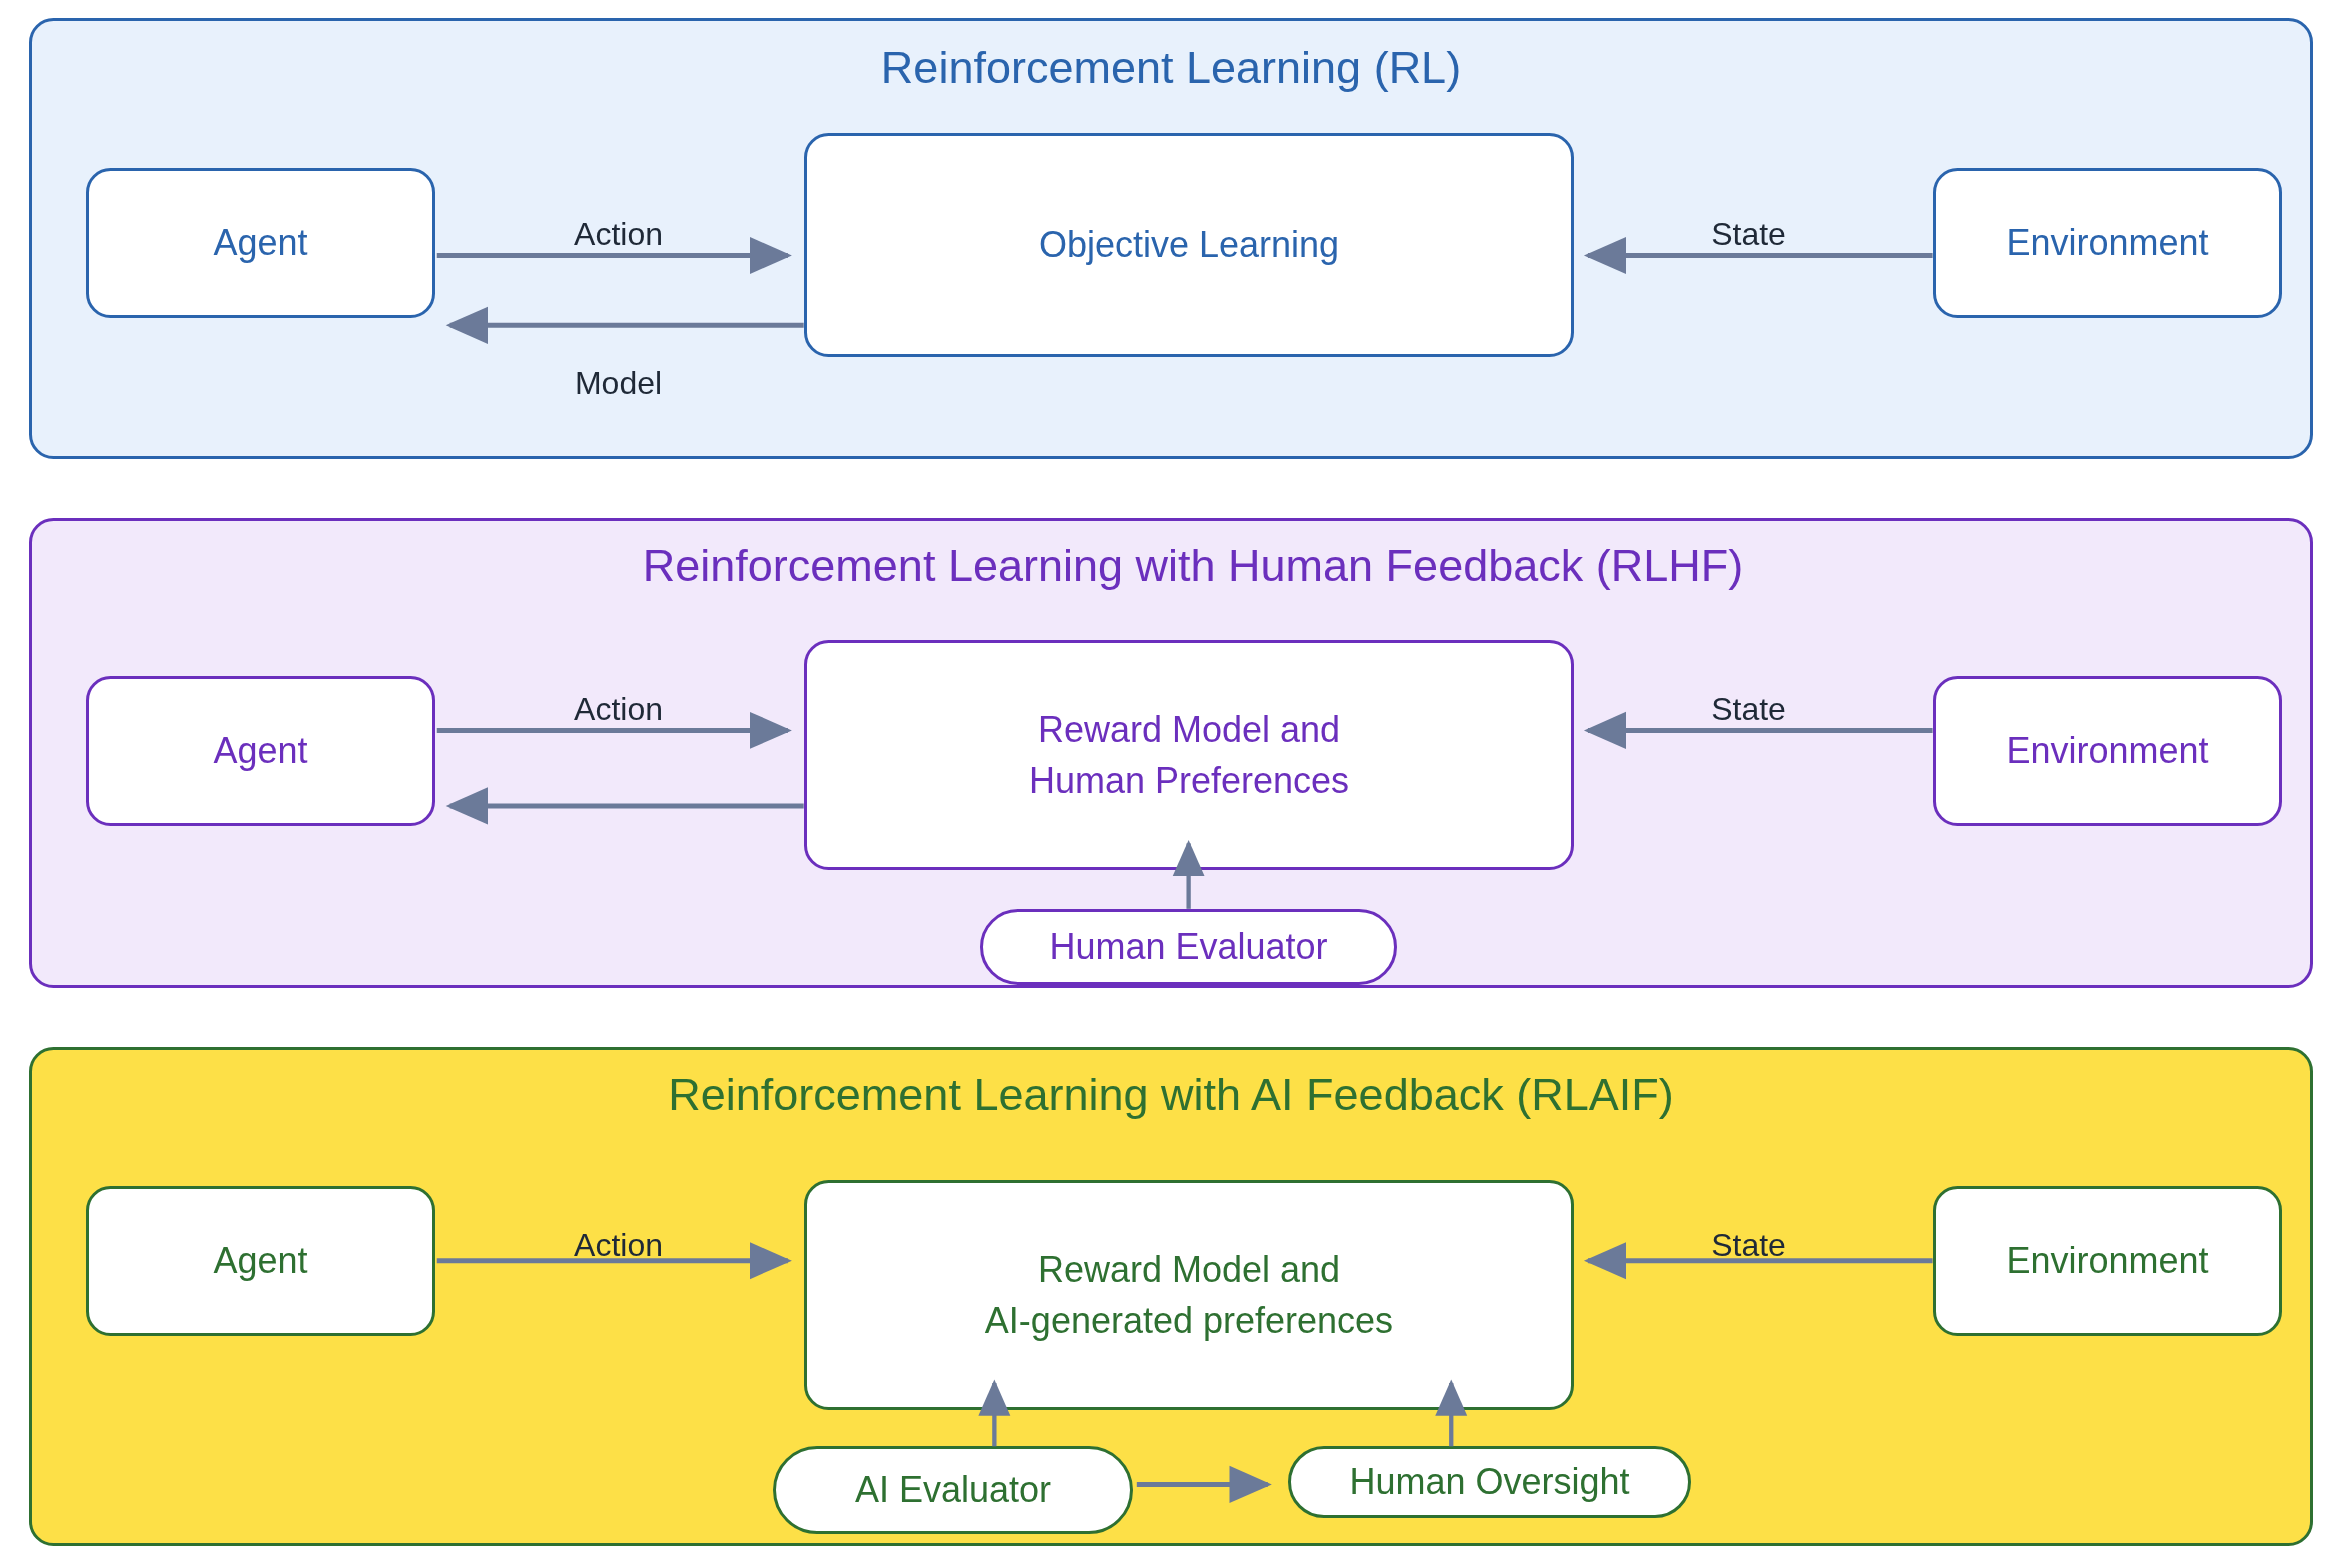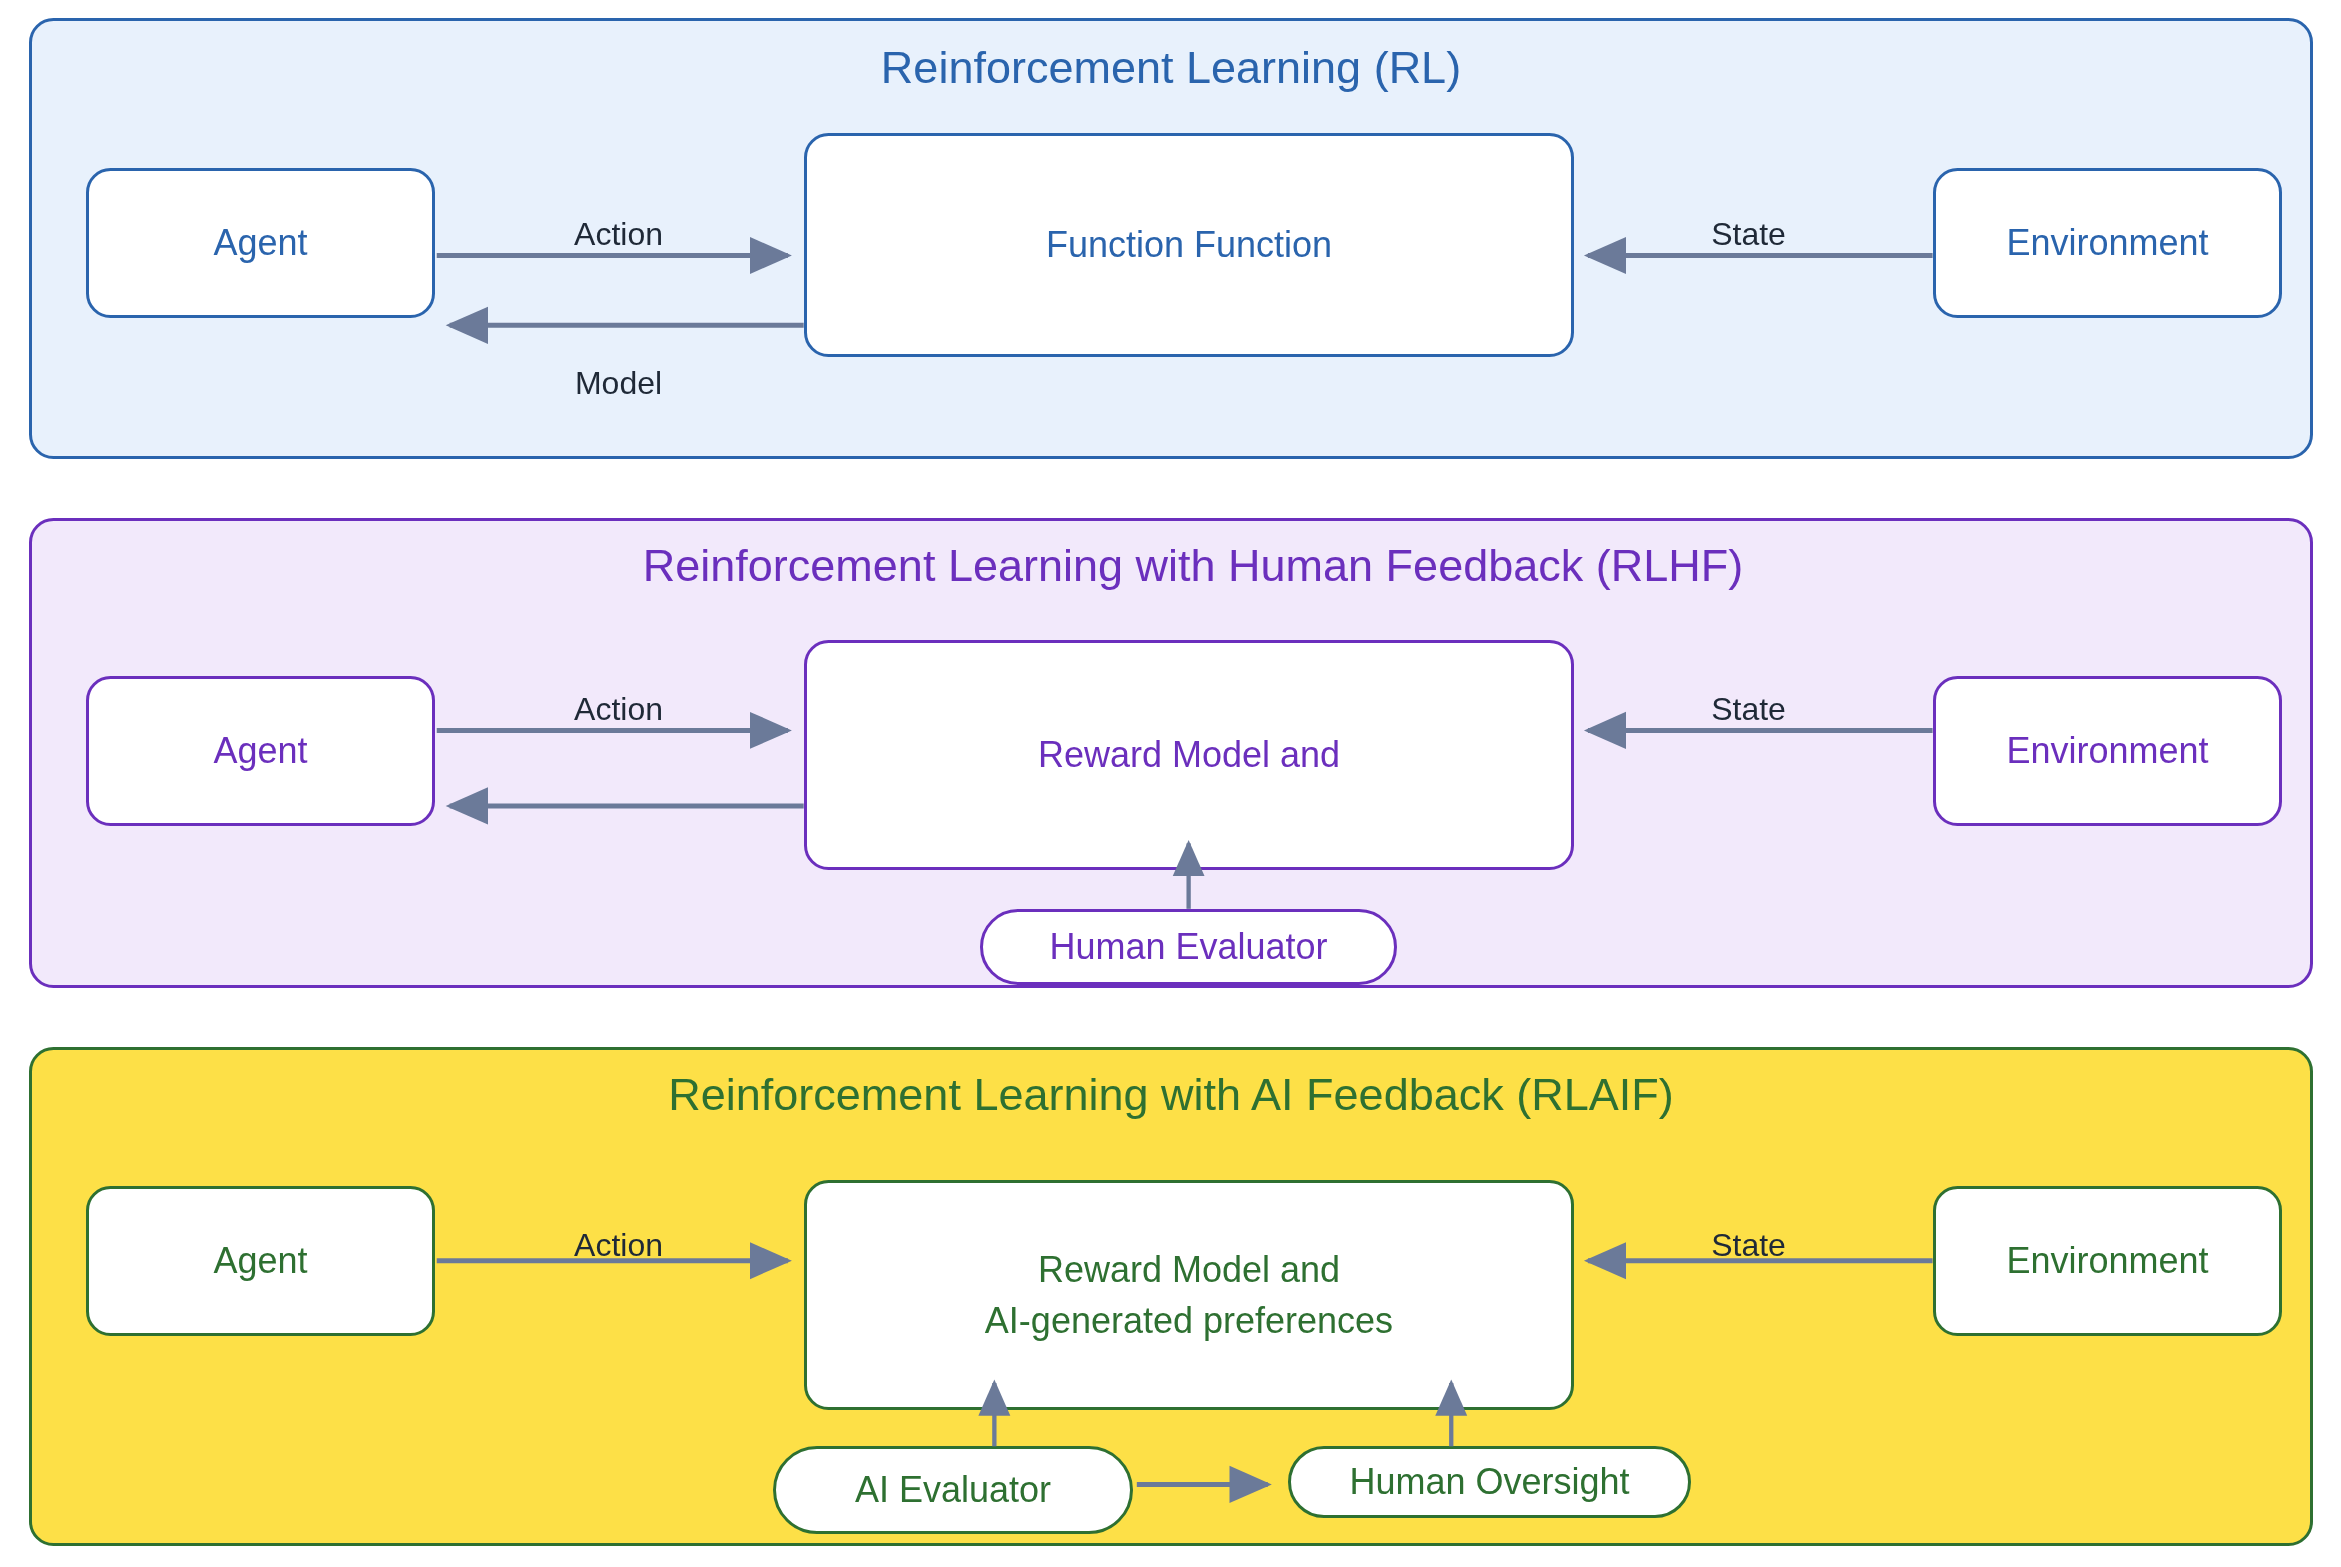--- a/index.html
+++ b/index.html
@@ -74,41 +74,42 @@
 
   <div class="panel" style="left:29px; top:18px; width:2284px; height:441px; border-color:#2a64ad; background:#e8f1fc;">
     <div class="panel-title" style="top:21.6px; color:#2a64ad;">Reinforcement Learning (RL)</div>
   </div>
 
   <div class="node rounded" style="left:86px; top:168px; width:349px; height:150px; border-color:#2a64ad; color:#2a64ad;">
     <span class="label">Agent</span>
   </div>
 
   <div class="node rounded" style="left:804px; top:133px; width:770px; height:224px; border-color:#2a64ad; color:#2a64ad;">
-    <span class="label">Function Function</span>
+    <span class="label">Objective Learning</span>
   </div>
 
   <div class="node rounded" style="left:1933px; top:168px; width:349px; height:150px; border-color:#2a64ad; color:#2a64ad;">
     <span class="label">Environment</span>
   </div>
 
   <div class="edge-label" style="left:496px; top:187px; width:245px;">Action</div>
   <div class="edge-label" style="left:496px; top:336px; width:245px;">Model</div>
   <div class="edge-label" style="left:1626px; top:187px; width:245px;">State</div>
 
   <div class="panel" style="left:29px; top:518px; width:2284px; height:470px; border-color:#6b2fbd; background:#f2e9fb;">
     <div class="panel-title" style="top:20px; color:#6b2fbd;margin-left:44px;">Reinforcement Learning with Human Feedback (RLHF)</div>
   </div>
 
   <div class="node rounded" style="left:86px; top:676px; width:349px; height:150px; border-color:#6b2fbd; color:#6b2fbd;">
     <span class="label">Agent</span>
   </div>
 
   <div class="node rounded" style="left:804px; top:640px; width:770px; height:230px; border-color:#6b2fbd; color:#6b2fbd; flex-direction:column;">
     <span class="label">Reward Model and</span>
+    <span class="label">Human Preferences</span>
   </div>
 
   <div class="node rounded" style="left:1933px; top:676px; width:349px; height:150px; border-color:#6b2fbd; color:#6b2fbd;">
     <span class="label">Environment</span>
   </div>
 
   <div class="node stadium" style="left:980px; top:909px; width:417px; height:76px; border-color:#6b2fbd; color:#6b2fbd;">
     <span class="label">Human Evaluator</span>
   </div>
 

